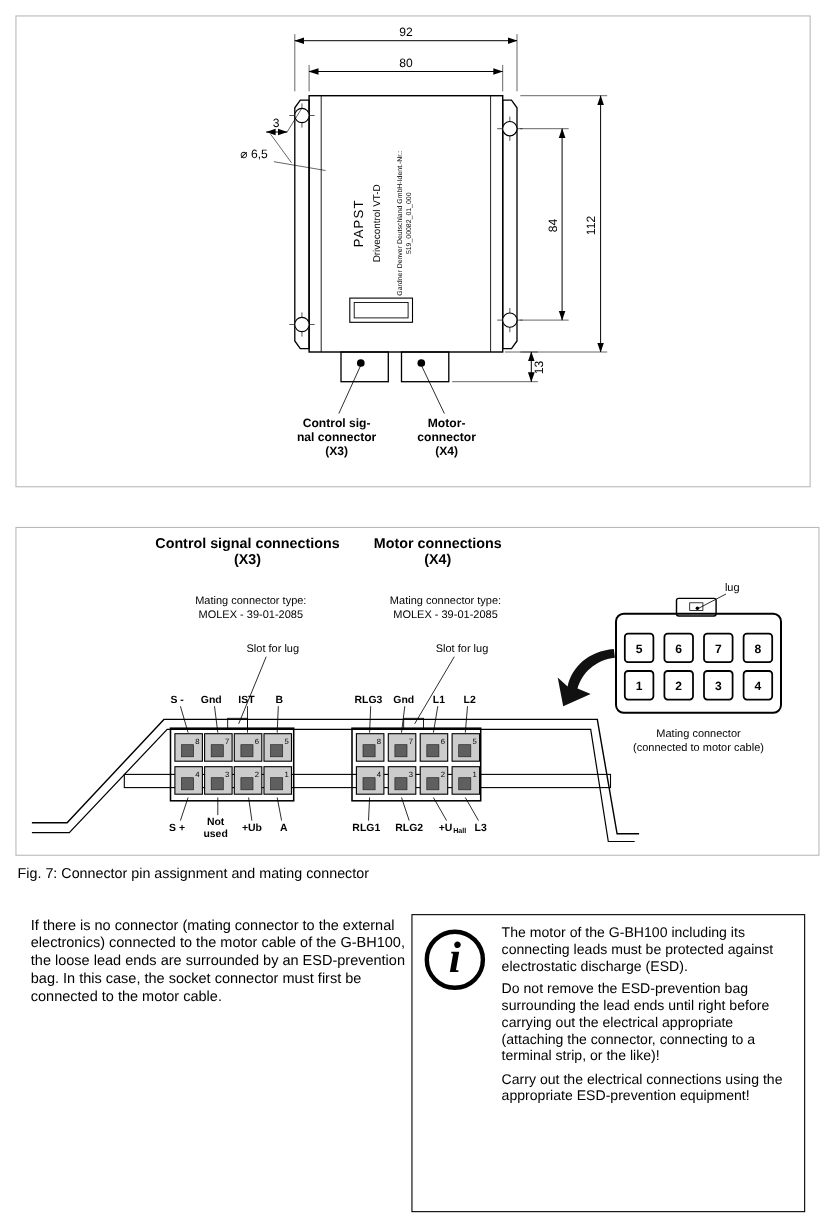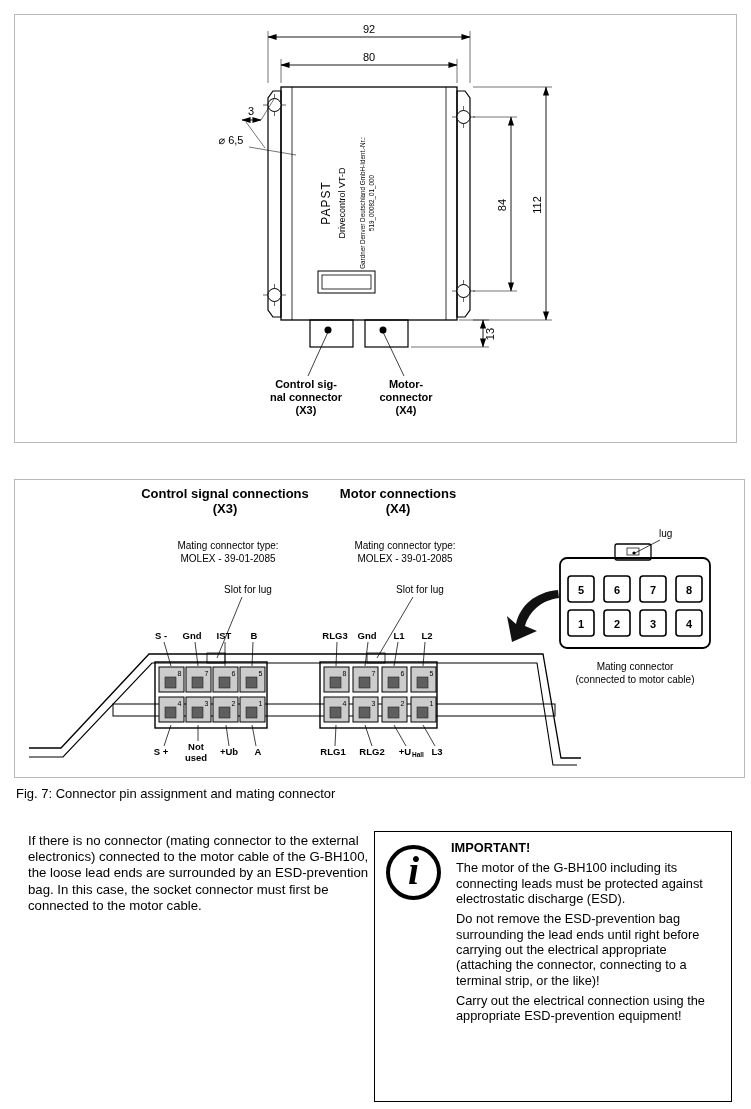--- a/index.html
+++ b/index.html
@@ -392,20 +392,19 @@
   </div>
   <div class="fig-caption cap7">Fig. 7: Connector pin assignment and mating connector</div>
 
   <div class="body-text">If there is no connector (mating connector to the external electronics) connected to the motor cable of the G-BH100, the loose lead ends are surrounded by an ESD-prevention bag. In this case, the socket connector must first be connected to the motor cable.</div>
 
   <div class="important-box">
     <div class="info-icon">
       <span>i</span>
     </div>
     <div class="important-content">
-      <div class="imp-title">IMPORTANT!</div>
       <p>The motor of the G-BH100 including its connecting leads must be protected against electrostatic discharge (ESD).</p>
       <p>Do not remove the ESD-prevention bag surrounding the lead ends until right before carrying out the electrical appropriate (attaching the connector, connecting to a terminal strip, or the like)!</p>
-      <p>Carry out the electrical connection using the appropriate ESD-prevention equipment!</p>
+      <p>Carry out the electrical connections using the appropriate ESD-prevention equipment!</p>
     </div>
   </div>
 
 </div>
 
 </body></html>

